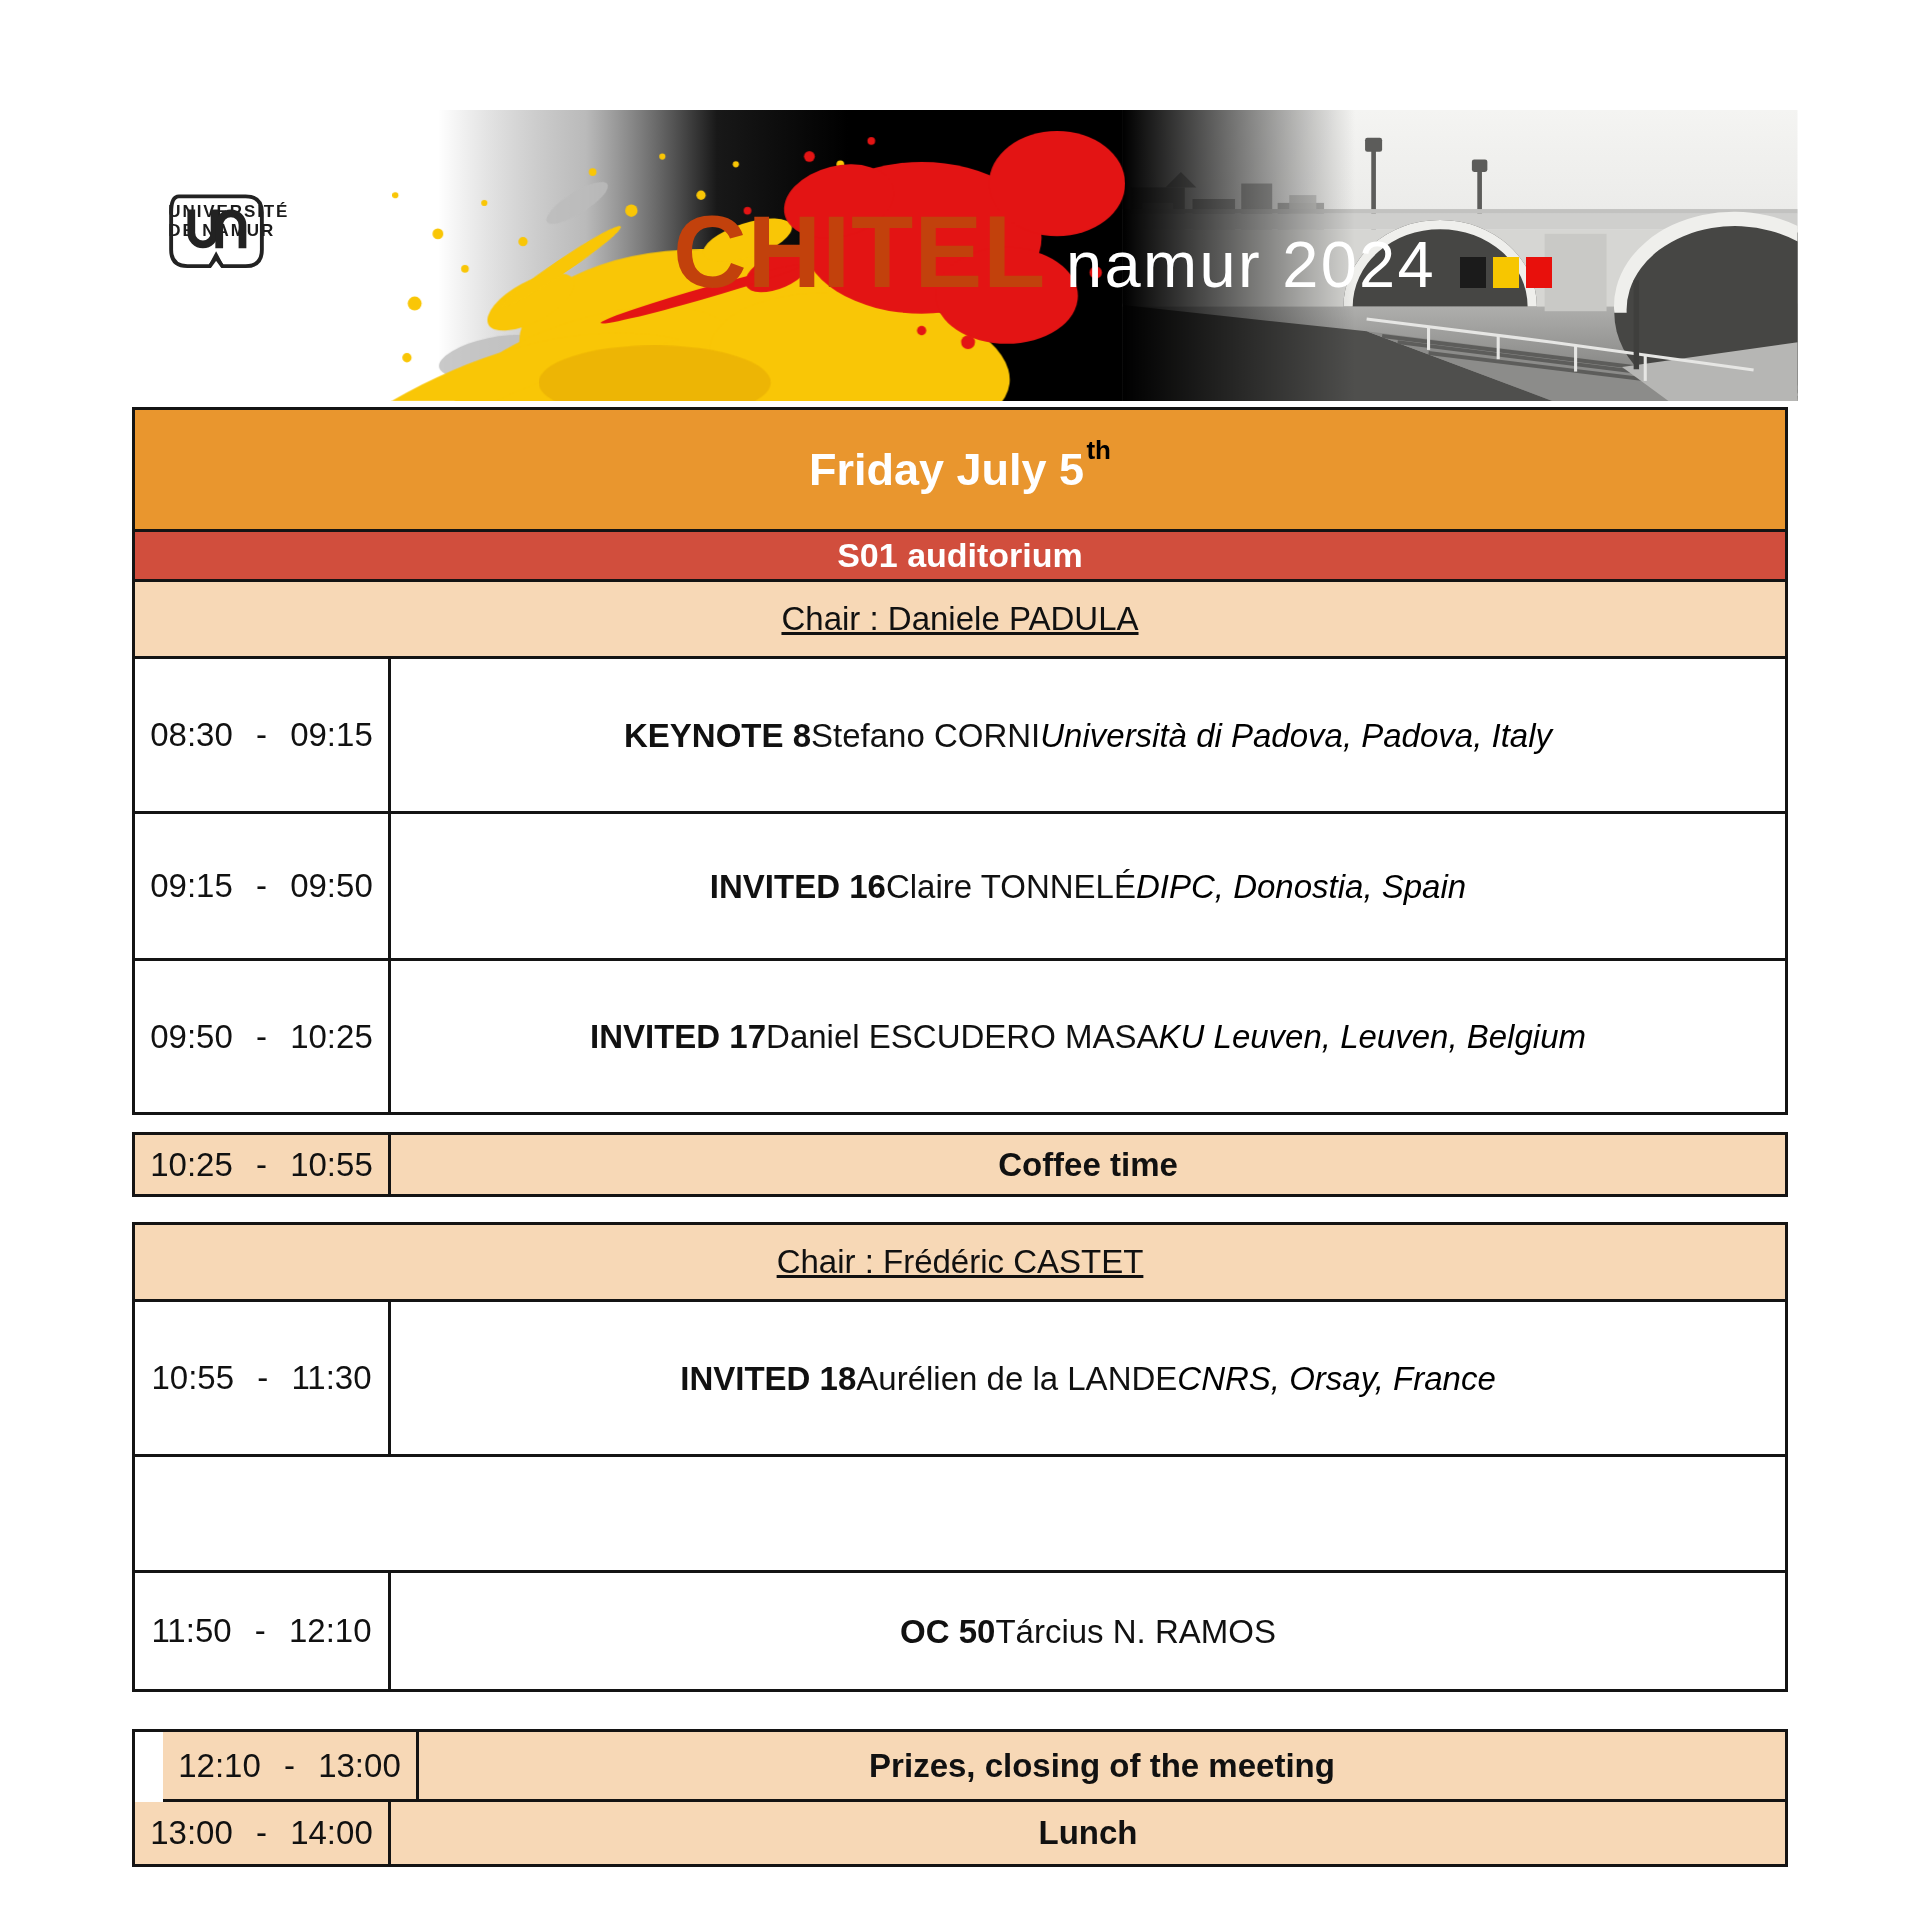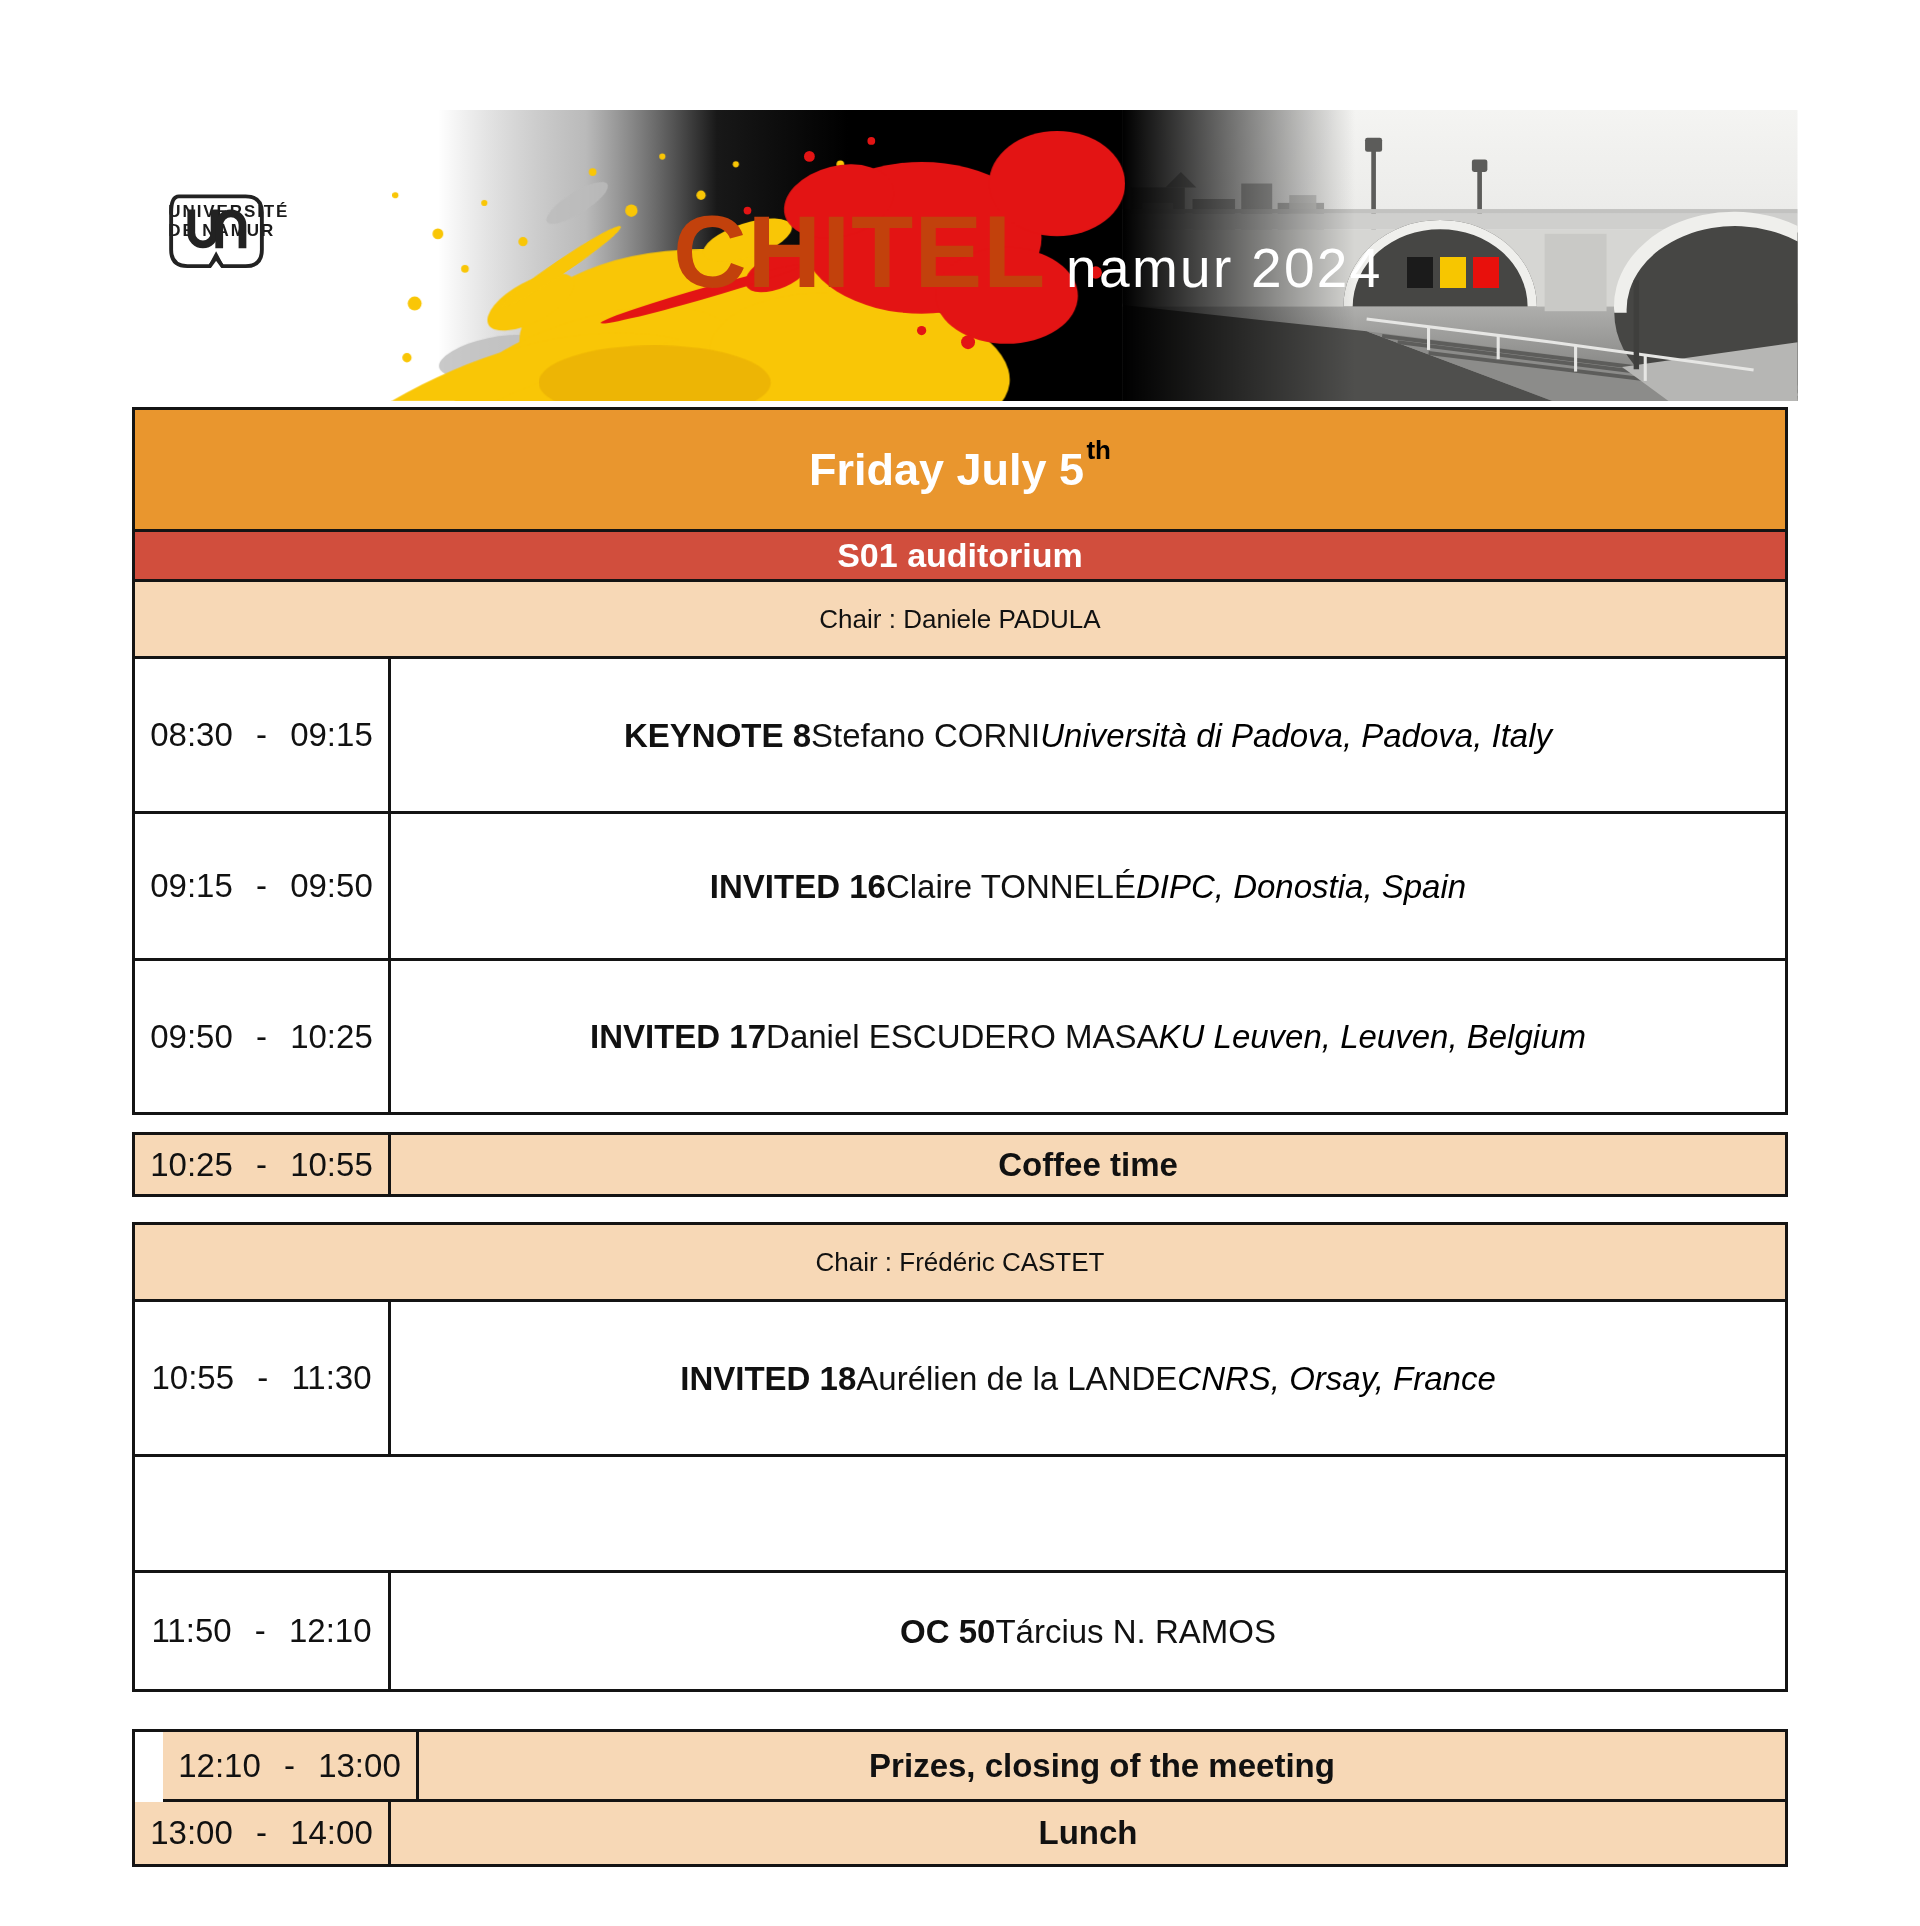--- a/index.html
+++ b/index.html
@@ -8,21 +8,21 @@
     font-family:"Liberation Sans", sans-serif;overflow:hidden;
   }
   
   #banner{position:absolute;left:159px;top:110px;width:1639px;height:291px;}
   #banner svg{position:absolute;left:0;top:0;}
   .logo{position:absolute;left:9.3px;top:84px;width:201px;}
   .logo-text{margin-top:7.7px;color:#1b1b1b;font-weight:bold;
     font-size:17px;letter-spacing:1.9px;line-height:19.4px;}
   .brand{position:absolute;left:514px;top:91px;display:flex;align-items:baseline;white-space:nowrap;}
   .brand-title{color:#c2410c;font-size:102px;font-weight:800;letter-spacing:0.8px;line-height:1;}
-  .brand-sub{color:#ffffff;font-size:55px;font-weight:300;letter-spacing:2.3px;margin-left:20px;line-height:1;}
+  .brand-sub{color:#ffffff;font-size:65px;font-weight:300;letter-spacing:2.3px;margin-left:20px;line-height:1;}
   .flag{display:inline-flex;margin-left:17px;align-self:center;transform:translateY(20px);}
   .flag span{width:26px;height:31px;display:inline-block;margin-left:7px;}
   .flag-black{background:#1b1b1b;}
   .flag-yellow{background:#F7C600;}
   .flag-red{background:#E8100C;}
 
   
   .tblock{position:absolute;left:132px;width:1656px;box-sizing:border-box;
     border:3.9px solid #141414;display:flex;flex-direction:column;background:#fff;}
   .trow{display:flex;border-bottom:3.9px solid #141414;box-sizing:border-box;}
@@ -31,21 +31,21 @@
   .cell-time{width:256px;flex:none;border-right:3.9px solid #141414;box-sizing:border-box;
     display:flex;align-items:center;justify-content:center;
     font-size:33px;color:#111;word-spacing:14px;white-space:nowrap;}
   .cell-main{flex:1;display:flex;flex-direction:row;align-items:center;justify-content:center;text-align:center;}
   .row-day{height:122px;background:#E9962E;}
   .day-title{color:#fff;font-size:45px;font-weight:bold;}
   .day-sup{font-size:26px;font-weight:bold;position:relative;top:-18.6px;margin-left:2.3px;}
   .row-room{height:50px;background:#D14E3D;}
   .room-title{color:#fff;font-size:34px;font-weight:bold;}
   .row-chair{height:77px;background:#F7D8B6;}
-  .chair-text{color:#111;font-size:26px;}
+  .chair-text{color:#111;font-size:33px;text-decoration:underline;}
   .row-session{background:#ffffff;}
   .h200{height:155px;} .h190{height:147px;} .h195{height:151px;} .h150{height:116px;}
   .s-title{font-size:33px;font-weight:bold;color:#111;line-height:51px;}
   .s-speaker{font-size:33px;color:#111;line-height:51px;}
   .s-affil{font-size:33px;font-style:italic;color:#000000;line-height:51px;}
   .row-break{background:#F7D8B6;}
   .row-break .cell-time{background:#F7D8B6;}
   .break-label{font-size:33px;font-weight:bold;color:#111;}
   .hb76{height:59px;} .hb70{height:70px;margin-left:28px;} .hb80{height:62px;}
 </style>

